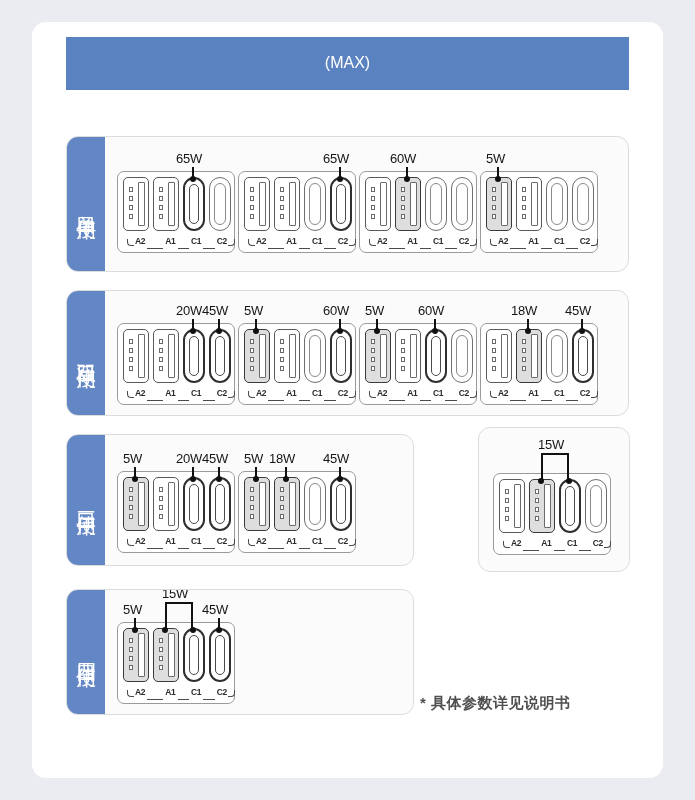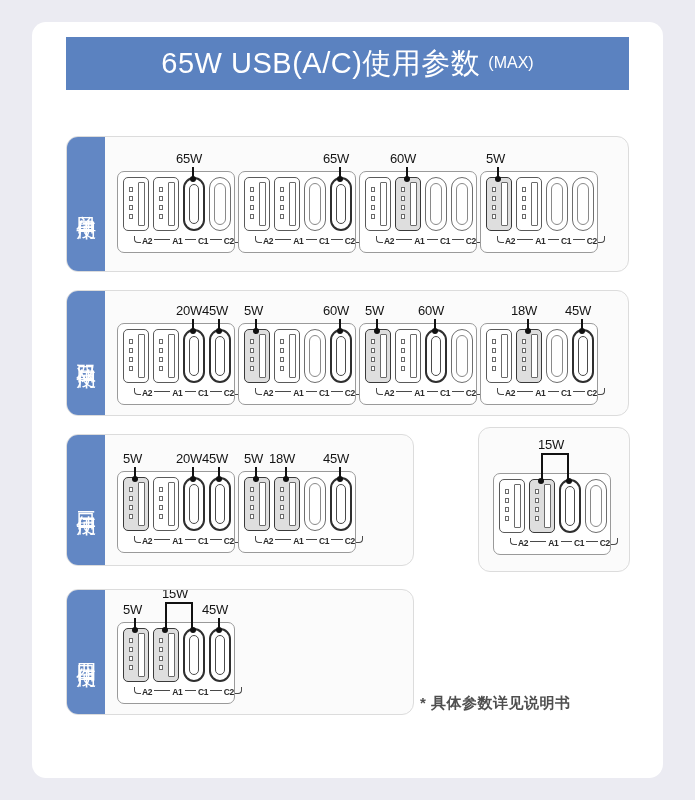--- a/index.html
+++ b/index.html
@@ -135,23 +135,23 @@
     left: 4px; right: 4px; top: 5px; bottom: 5px;
     border: 1.2px solid #8a8a8a;
     border-radius: 7px;
     background: #ffffff;
   }
   .usbc.on::after { border-color: #4a4a4a; }
 
   
   .footrow {
     position: absolute;
-    left: 16px; top: 64px;
+    left: 9px; top: 64px;
     display: flex;
-    align-items: flex-start;
+    align-items: flex-end;
   }
   .footrow .stub {
     width: 7px; height: 7px;
     border-left: 1.4px solid #4a4a4a;
     border-bottom: 1.4px solid #4a4a4a;
     border-bottom-left-radius: 4px;
     margin-right: 1px;
   }
   .footrow .stub.r {
     border-left: none; border-right: 1.4px solid #4a4a4a;
@@ -222,21 +222,20 @@
     letter-spacing: 0.5px;
     white-space: nowrap;
   }
 </style>
 </head>
 <body>
 
 <div id="card"></div>
 
 <div id="header">
-  <span class="h-main">65W USB(A/C)使用参数</span>
   <span class="h-sub">(MAX)</span>
 </div>
 
 <div class="section" id="sec0" style="left:66px; top:136px; width:563px; height:136px;">
   <div class="tab">
     <span class="tab-label">单口使用</span>
   </div>
   <div class="groups">
       <div class="pgroup" style="left: 12px; top: 34px; width: 118px; height: 82px;">
         <div class="ports">

